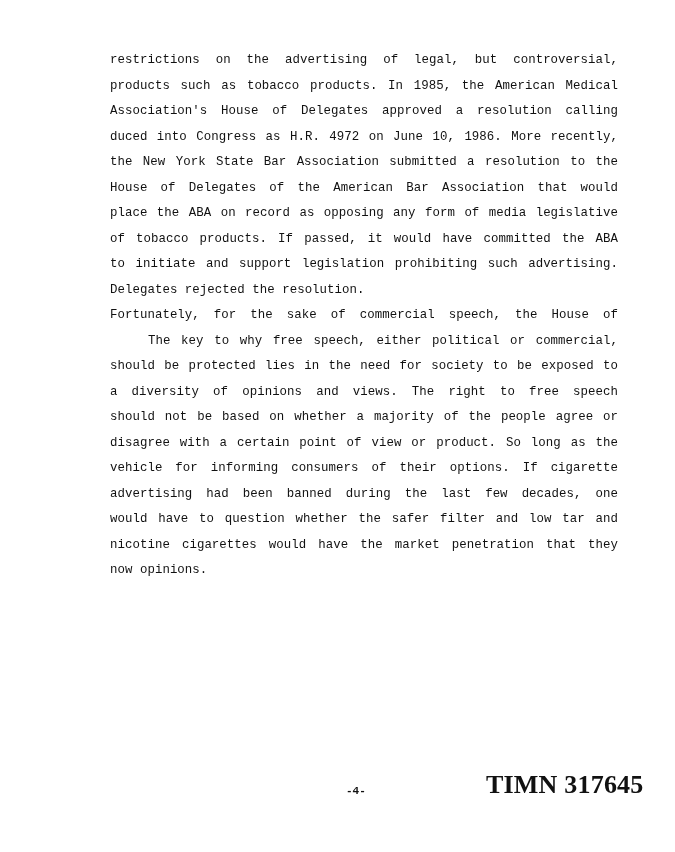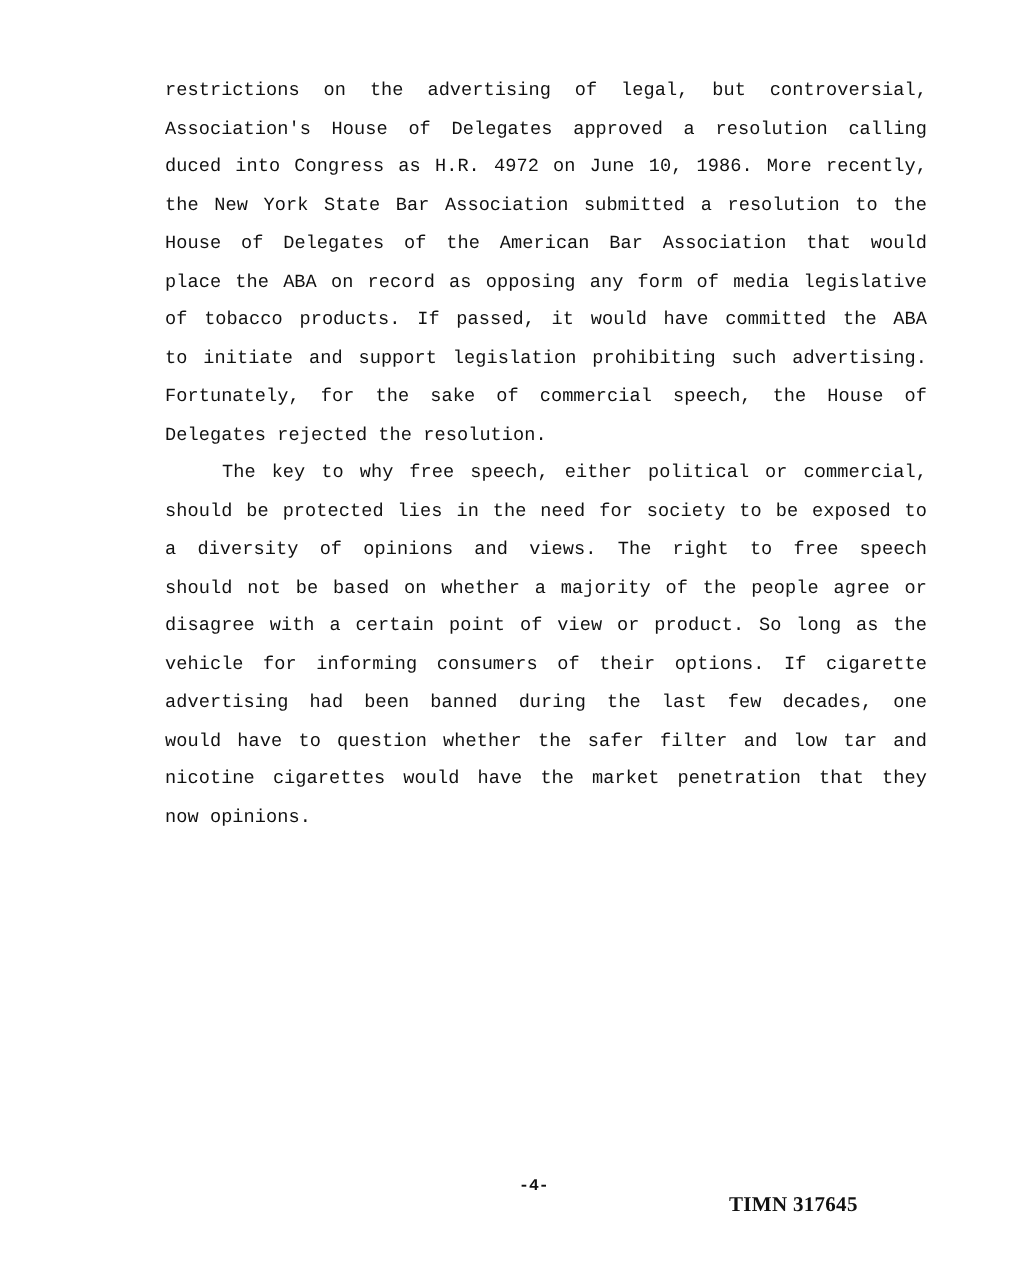--- a/index.html
+++ b/index.html
@@ -50,42 +50,42 @@
       top: 785px;
       font-family: "Liberation Mono", "DejaVu Sans Mono", monospace;
       font-size: 11px;
       font-weight: bold;
     }
     .bates {
       position: absolute;
       left: 486px;
       top: 770px;
       font-family: "Liberation Serif", "DejaVu Serif", serif;
-      font-size: 14px;
+      font-size: 26px;
       font-weight: bold;
       letter-spacing: 0.2px;
-      margin-top: 26px;
     }
   </style>
 </head>
 <body>
 
 <div class="page">
   <div class="body-text">
     <div>
       <div class="line">restrictions on the advertising of legal, but controversial,</div>
+      <div class="line">products such as tobacco products. In 1985, the American Medical</div>
       <div class="line">Association's House of Delegates approved a resolution calling</div>
       <div class="line">duced into Congress as H.R. 4972 on June 10, 1986. More recently,</div>
       <div class="line">the New York State Bar Association submitted a resolution to the</div>
       <div class="line">House of Delegates of the American Bar Association that would</div>
       <div class="line">place the ABA on record as opposing any form of media legislative</div>
       <div class="line">of tobacco products. If passed, it would have committed the ABA</div>
       <div class="line">to initiate and support legislation prohibiting such advertising.</div>
+      <div class="line last">Delegates rejected the resolution.</div>
       <div class="line">Fortunately, for the sake of commercial speech, the House of</div>
-      <div class="line last">Delegates rejected the resolution.</div>
     </div>
     <div>
       <div class="line indent">The key to why free speech, either political or commercial,</div>
       <div class="line">should be protected lies in the need for society to be exposed to</div>
       <div class="line">a diversity of opinions and views. The right to free speech</div>
       <div class="line">should not be based on whether a majority of the people agree or</div>
       <div class="line">disagree with a certain point of view or product. So long as the</div>
       <div class="line">vehicle for informing consumers of their options. If cigarette</div>
       <div class="line">advertising had been banned during the last few decades, one</div>
       <div class="line">would have to question whether the safer filter and low tar and</div>

